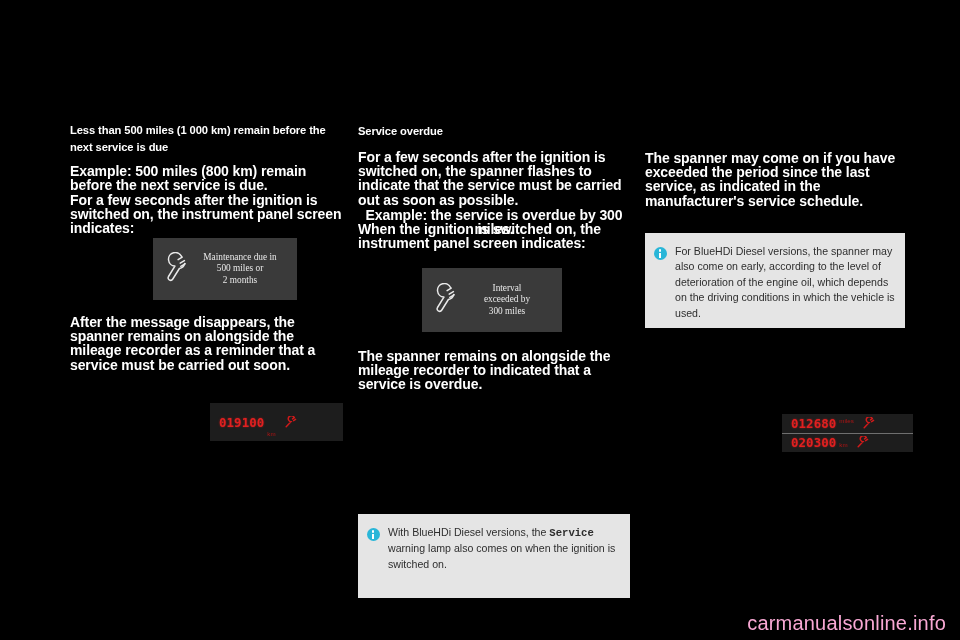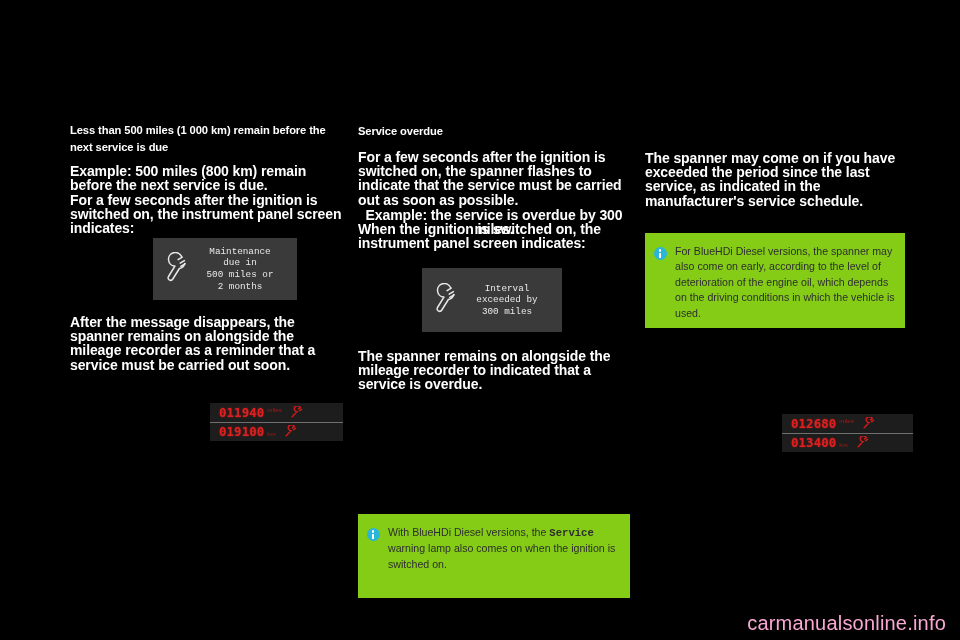--- a/index.html
+++ b/index.html
@@ -83,21 +83,21 @@
     justify-content: center;
   }
 
   .panel-text {
     flex: 1;
     text-align: center;
     color: #e9e9e9;
     font-size: 9.3px;
     line-height: 11.6px;
     padding-right: 16px;
-    font-family: Liberation Mono, monospace;
+    font-family: Liberation Serif, serif;
   }
 
   
   .odo {
     position: absolute;
     background: #1d1d1d;
     display: flex;
     flex-direction: column;
   }
 
@@ -134,21 +134,21 @@
 
   .odo-spanner {
     margin-left: 7px;
     display: flex;
     align-items: center;
   }
 
   
   .info-box {
     position: absolute;
-    background: #84cc16;
+    background: #e5e5e5;
     display: flex;
     align-items: flex-start;
   }
 
   .info-right { left: 645px; top: 233px; width: 260px; height: 95px; }
   .info-mid   { left: 358px; top: 514px; width: 272px; height: 84px; }
 
   .info-icon {
     flex: 0 0 30px;
     display: flex;
@@ -232,33 +232,20 @@
       <div class="panel-text">
         <div>Maintenance due in</div>
         <div>500 miles or</div>
         <div>2 months</div>
       </div>
     </div>
 
     <div class="body-bold" style="left:0; top:315px; width:272px;">After the message disappears, the spanner remains on alongside the mileage recorder as a reminder that a service must be carried out soon.</div>
 
     <div class="odo odo-1">
-      <div class="odo-row top">
-        <span class="odo-digits">011940</span>
-        <span class="odo-unit">miles</span>
-        <span class="odo-spanner">
-          <svg width="15" height="13" viewBox="0 0 15 13" aria-hidden="true">
-            <g stroke="#d01a1a" stroke-width="1.5" fill="none" stroke-linecap="round">
-              <path d="M11 1.4 a3 3 0 1 0 -3 4.3 L3.2 10.8"></path>
-              <path d="M11.4 1.6 l-1.9 1.3"></path>
-              <path d="M12.6 3.4 l-2 1.2"></path>
-            </g>
-          </svg>
-        </span>
-      </div>
       <div class="odo-row">
         <span class="odo-digits">019100</span>
         <span class="odo-unit low">km</span>
         <span class="odo-spanner">
           <svg width="15" height="13" viewBox="0 0 15 13" aria-hidden="true">
             <g stroke="#d01a1a" stroke-width="1.5" fill="none" stroke-linecap="round">
               <path d="M11 1.4 a3 3 0 1 0 -3 4.3 L3.2 10.8"></path>
               <path d="M11.4 1.6 l-1.9 1.3"></path>
               <path d="M12.6 3.4 l-2 1.2"></path>
             </g>
@@ -306,21 +293,21 @@
           <svg width="15" height="13" viewBox="0 0 15 13" aria-hidden="true">
             <g stroke="#d01a1a" stroke-width="1.5" fill="none" stroke-linecap="round">
               <path d="M11 1.4 a3 3 0 1 0 -3 4.3 L3.2 10.8"></path>
               <path d="M11.4 1.6 l-1.9 1.3"></path>
               <path d="M12.6 3.4 l-2 1.2"></path>
             </g>
           </svg>
         </span>
       </div>
       <div class="odo-row">
-        <span class="odo-digits">013400</span>
+        <span class="odo-digits">020300</span>
         <span class="odo-unit low">km</span>
         <span class="odo-spanner">
           <svg width="15" height="13" viewBox="0 0 15 13" aria-hidden="true">
             <g stroke="#d01a1a" stroke-width="1.5" fill="none" stroke-linecap="round">
               <path d="M11 1.4 a3 3 0 1 0 -3 4.3 L3.2 10.8"></path>
               <path d="M11.4 1.6 l-1.9 1.3"></path>
               <path d="M12.6 3.4 l-2 1.2"></path>
             </g>
           </svg>
         </span>

